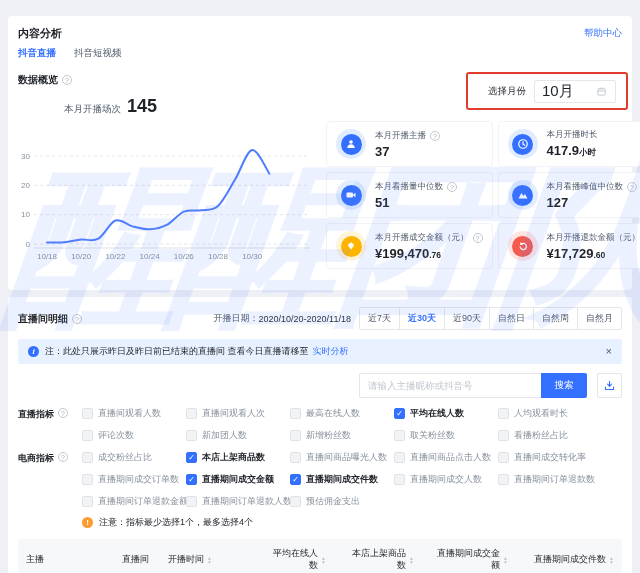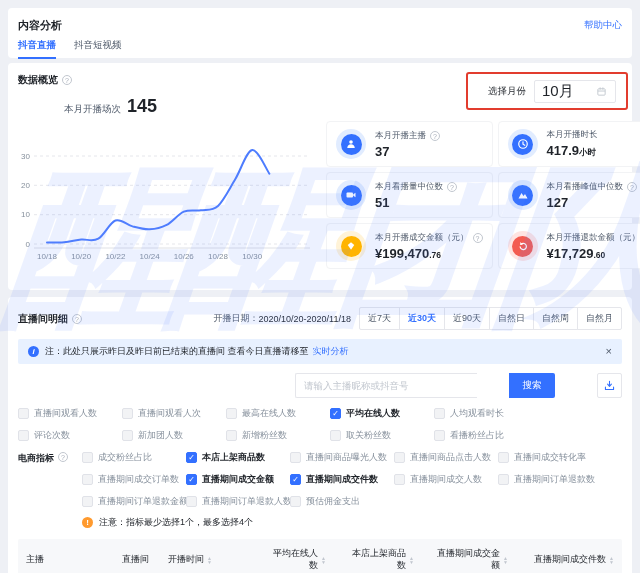--- a/index.html
+++ b/index.html
@@ -5,21 +5,21 @@
   * { margin:0; padding:0; box-sizing:border-box; }
   html,body { width:640px; height:573px; overflow:hidden; }
   body {
     background:#eef0f5;
     font-family:"Liberation Sans","DejaVu Sans",sans-serif;
     color:#1f2329; position:relative;
   }
   .card { position:absolute; left:8px; width:624px; background:#fff; border-radius:4px; }
 
   
-  .header-card { top:8px; height:50px; padding:0 10px; }
+  .header-card { top:16px; height:50px; padding:0 10px; }
   .header-row { display:flex; justify-content:space-between; align-items:center; padding-top:10px; }
   .page-title { font-size:11px; font-weight:bold; color:#1f2329; }
   .help-link { font-size:9.5px; color:#3370ff; text-decoration:none; cursor:pointer; }
   .tabs { display:flex; gap:18px; margin-top:6px; }
   .tab { font-size:9.5px; color:#4e5969; padding-bottom:5px; cursor:pointer; }
   .tab.active { color:#3370ff; font-weight:bold; border-bottom:2px solid #3370ff; }
 
   
   .overview-card { top:63px; height:227px; padding:10px; }
   .section-title { font-size:10px; font-weight:bold; display:flex; align-items:center; }
@@ -61,21 +61,21 @@
   .seg.active { color:#3370ff; font-weight:bold; }
 
   .notice { margin-top:9px; background:#e8f1ff; border-radius:2px; height:25px; display:flex;
             align-items:center; padding:0 10px; font-size:9px; color:#1f2329; }
   .info-icon { width:11px; height:11px; border-radius:50%; background:#3370ff; color:#fff; font-size:8px;
                display:flex; align-items:center; justify-content:center; margin-right:6px; font-weight:bold;
                font-style:italic; flex:0 0 auto; }
   .notice-link { color:#3370ff; margin-left:4px; cursor:pointer; }
   .notice-close { margin-left:auto; color:#4e5969; font-size:11px; cursor:pointer; line-height:1; }
 
-  .search-row { display:flex; justify-content:flex-end; align-items:flex-start; margin-top:9px;gap:32px; }
+  .search-row { display:flex; justify-content:flex-end; align-items:flex-start; margin-top:9px; }
   .search-input { width:182px; height:25px; border:1px solid #e5e6eb; border-right:none;
                   border-radius:2px 0 0 2px; padding:0 8px; font-size:9.5px; outline:none;
                   font-family:inherit; color:#1f2329; }
   .search-input::placeholder { color:#c2c7cf; }
   .search-btn { height:25px; width:46px; background:#3370ff; color:#fff; font-size:9.5px; border:none;
                 border-radius:0 2px 2px 0; cursor:pointer; font-family:inherit; }
   .download-btn { width:25px; height:25px; border:1px solid #e5e6eb; border-radius:2px; margin-left:10px;
                   display:flex; align-items:center; justify-content:center; background:#fff; cursor:pointer; }
 
   .metric-group { display:flex; margin-top:9px; font-size:9px; }
@@ -300,20 +300,24 @@
     <span class="download-btn">
       <svg viewBox="0 0 24 24" width="13" height="13">
         <path d="M12 4v9M8.5 9.5l3.5 4 3.5-4" fill="none" stroke="#3370ff" stroke-width="2" stroke-linecap="round" stroke-linejoin="round"></path>
         <path d="M4.5 15v4.5h15V15" fill="none" stroke="#3370ff" stroke-width="2" stroke-linecap="round" stroke-linejoin="round"></path>
       </svg>
     </span>
   </div>
 
   <div id="metric-groups">
       <div class="metric-group">
+        <div class="metric-group-label">
+          <span>直播指标</span>
+          <span class="help-q">?</span>
+        </div>
         <div class="metric-grid">
           <div class="metric-row">
             <div class="metric-item">
               <span class="checkbox">✓</span>
               <span>直播间观看人数</span>
             </div>
             <div class="metric-item">
               <span class="checkbox">✓</span>
               <span>直播间观看人次</span>
             </div>

